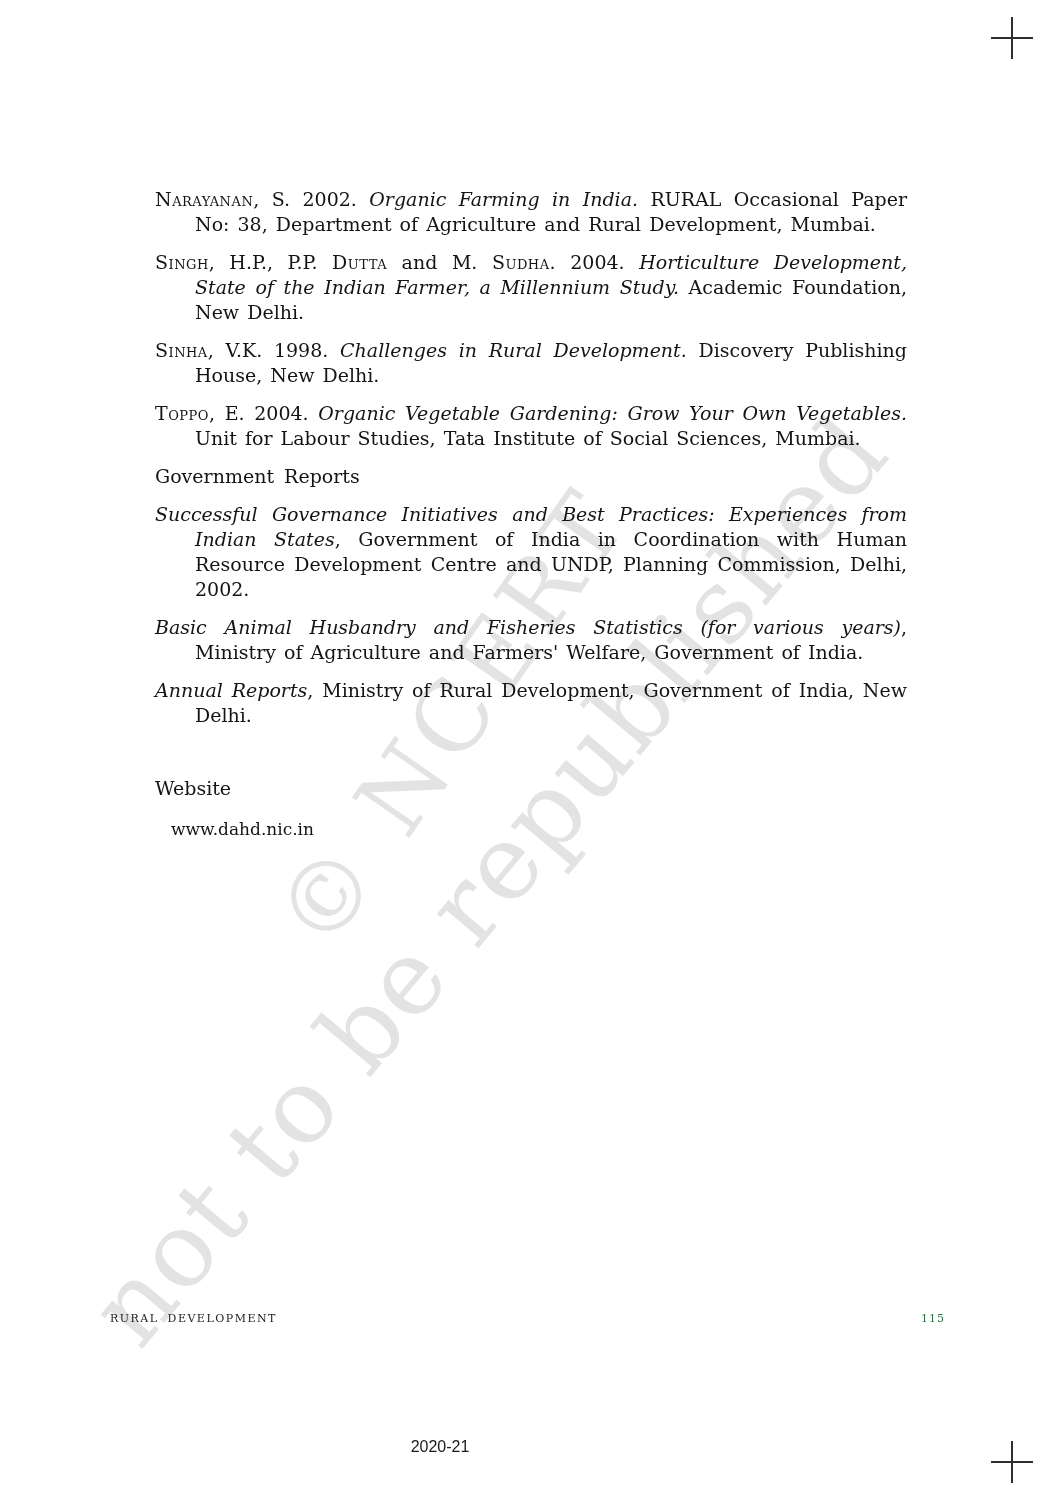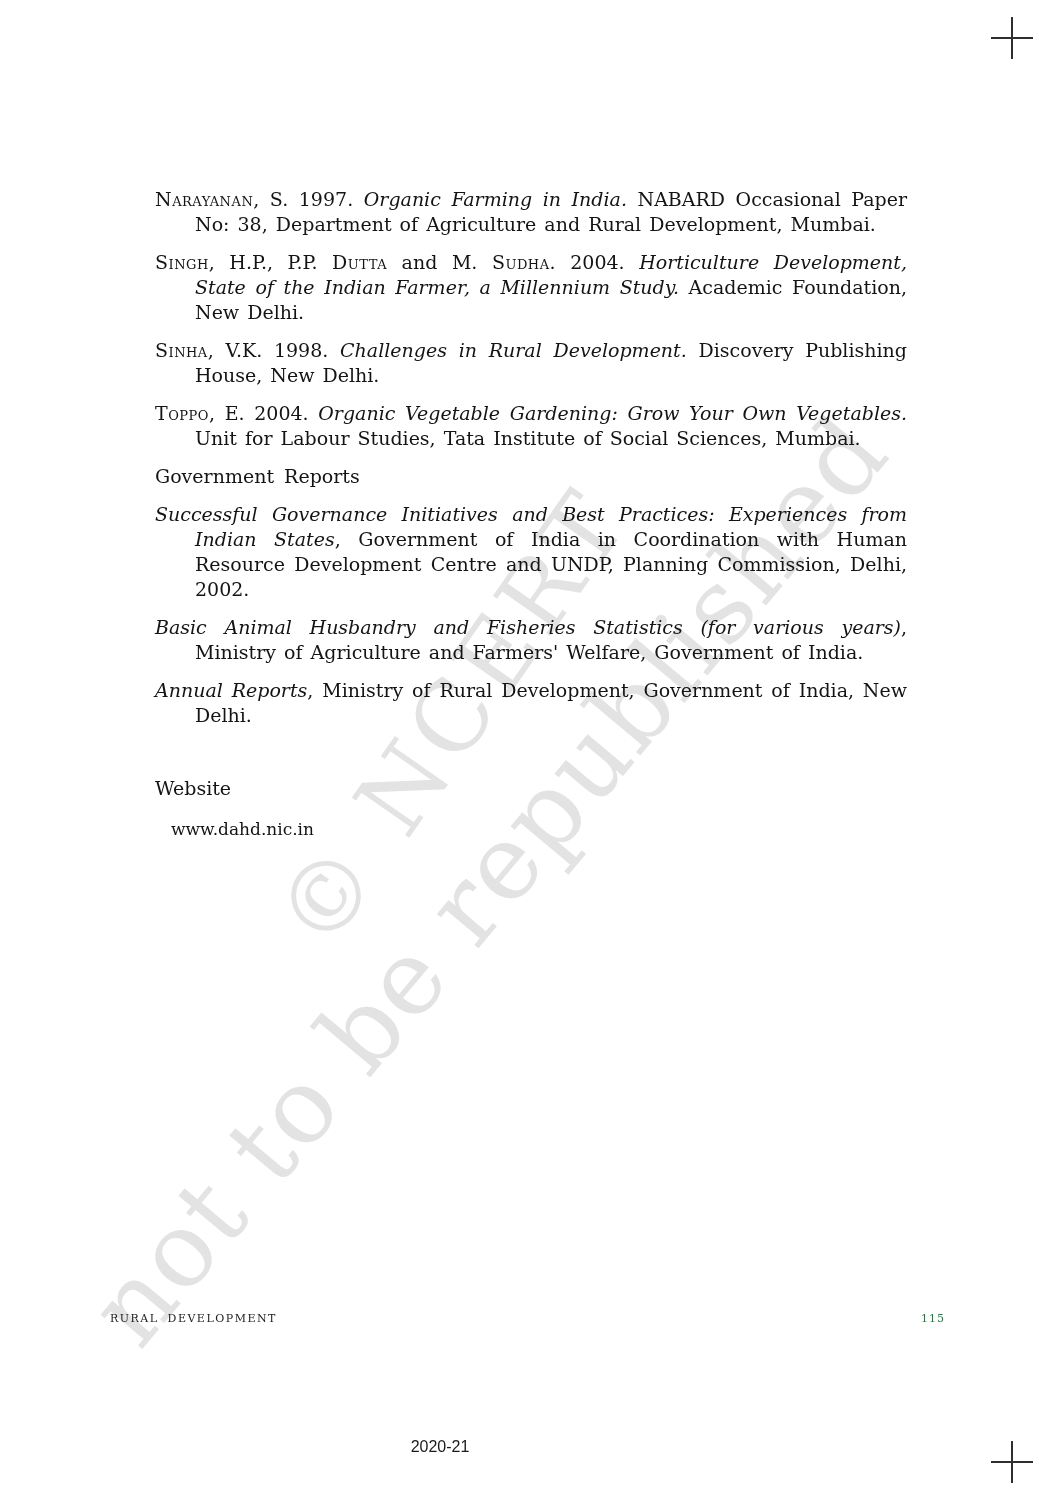--- a/index.html
+++ b/index.html
@@ -93,21 +93,21 @@
 <body>
 
 <div class="wm wm1">© NCERT</div>
 <div class="wm wm2">not to be republished</div>
 
 <div class="crop-mark crop-top-right"></div>
 <div class="crop-mark crop-bottom-right"></div>
 
 <div class="content">
 
-  <p class="ref"><span class="sc">Narayanan</span><span>, S. 1997. </span><span class="it">Organic Farming in India.</span><span> NABARD Occasional Paper No: 38, Department of Agriculture and Rural Development, Mumbai.</span></p>
+  <p class="ref"><span class="sc">Narayanan</span><span>, S. 2002. </span><span class="it">Organic Farming in India.</span><span> RURAL Occasional Paper No: 38, Department of Agriculture and Rural Development, Mumbai.</span></p>
 
   <p class="ref"><span class="sc">Singh</span><span>, H.P., P.P. </span><span class="sc">Dutta</span><span> and M. </span><span class="sc">Sudha</span><span>. 2004. </span><span class="it">Horticulture Development, State of the Indian Farmer, a Millennium Study.</span><span> Academic Foundation, New Delhi.</span></p>
 
 
   <p class="ref"><span class="sc">Sinha</span><span>, V.K. 1998. </span><span class="it">Challenges in Rural Development.</span><span> Discovery Publishing House, New Delhi.</span></p>
 
 
   <p class="ref"><span class="sc">Toppo</span><span>, E. 2004. </span><span class="it">Organic Vegetable Gardening: Grow Your Own Vegetables.</span><span> Unit for Labour Studies, Tata Institute of Social Sciences, Mumbai.</span></p>
 
   <h2 class="sect">Government Reports</h2>

